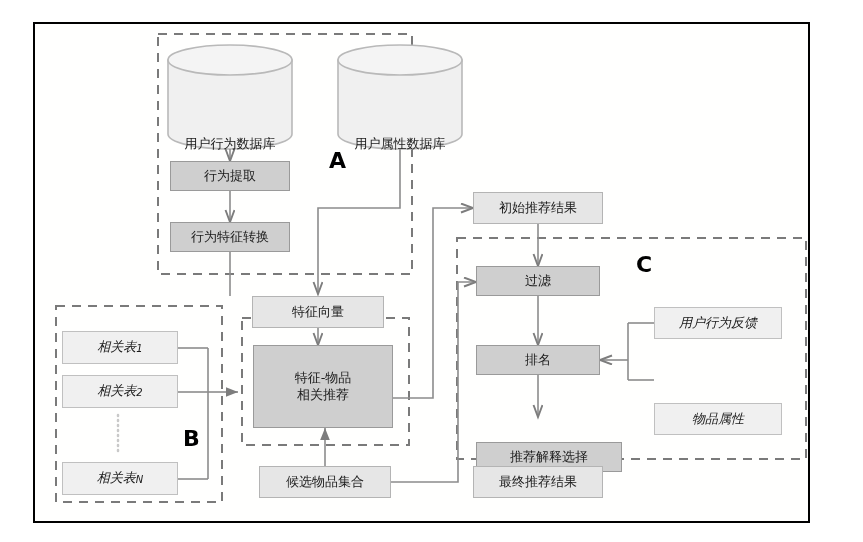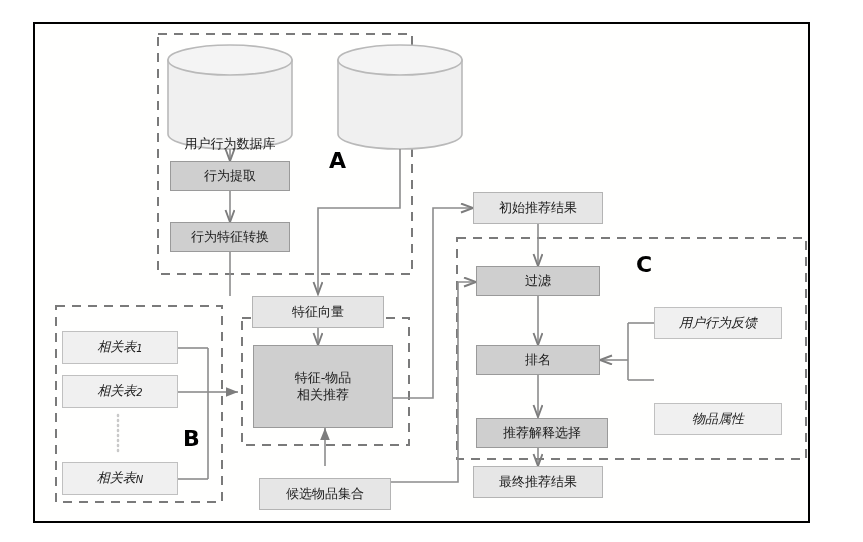--- a/index.html
+++ b/index.html
@@ -84,20 +84,23 @@
       <path d="M628,323 L628,380"></path>
       <path d="M628,360 L600,360" marker-end="url(#arrOpen)"></path>
     </g>
 
     <line x1="118" y1="415" x2="118" y2="455" stroke="#c9c9c9" stroke-width="2.5" stroke-dasharray="1,4" stroke-linecap="round"></line>
   </svg>
 
   <div class="cyl" style="left:168px;top:45px;width:124px;height:104px;">
     <div class="cyl-label">用户行为数据库</div>
   </div>
+  <div class="cyl" style="left:338px;top:45px;width:124px;height:104px;">
+    <div class="cyl-label">用户属性数据库</div>
+  </div>
 
   <div class="grouplabel" style="left:329px;top:148px;">A</div>
   <div class="grouplabel" style="left:183px;top:426px;">B</div>
   <div class="grouplabel" style="left:636px;top:252px;">C</div>
 
   <div class="node dark" style="left:170px;top:161px;width:120px;height:30px;">
     <span>行为提取</span>
   </div>
 
   <div class="node dark" style="left:170px;top:222px;width:120px;height:30px;">
@@ -121,21 +124,21 @@
   <div class="node plain" style="left:62px;top:462px;width:116px;height:33px;">
     <span>相关表</span>
       <span class="sub">N</span>
   </div>
 
   <div class="node dark" style="left:253px;top:345px;width:140px;height:83px;flex-direction:column;">
     <span>特征-物品</span>
     <span>相关推荐</span>
   </div>
 
-  <div class="node light" style="left:259px;top:466px;width:132px;height:32px;margin-top:12px;">
+  <div class="node light" style="left:259px;top:466px;width:132px;height:32px;">
     <span>候选物品集合</span>
   </div>
 
   <div class="node light" style="left:473px;top:192px;width:130px;height:32px;">
     <span>初始推荐结果</span>
   </div>
 
   <div class="node dark" style="left:476px;top:266px;width:124px;height:30px;">
     <span>过滤</span>
   </div>
@@ -145,20 +148,20 @@
   </div>
 
   <div class="node plain" style="left:654px;top:307px;width:128px;height:32px;">
     <span>用户行为反馈</span>
   </div>
 
   <div class="node plain" style="left:654px;top:364px;width:128px;height:32px;margin-top:39px;">
     <span>物品属性</span>
   </div>
 
-  <div class="node dark" style="left:476px;top:418px;width:132px;height:30px;">
+  <div class="node dark" style="left:476px;top:442px;width:146px;height:30px;">
     <span>推荐解释选择</span>
   </div>
 
   <div class="node light" style="left:473px;top:466px;width:130px;height:32px;align-items:center;">
     <span>最终推荐结果</span>
   </div>
 </div>
 
 </body></html>

